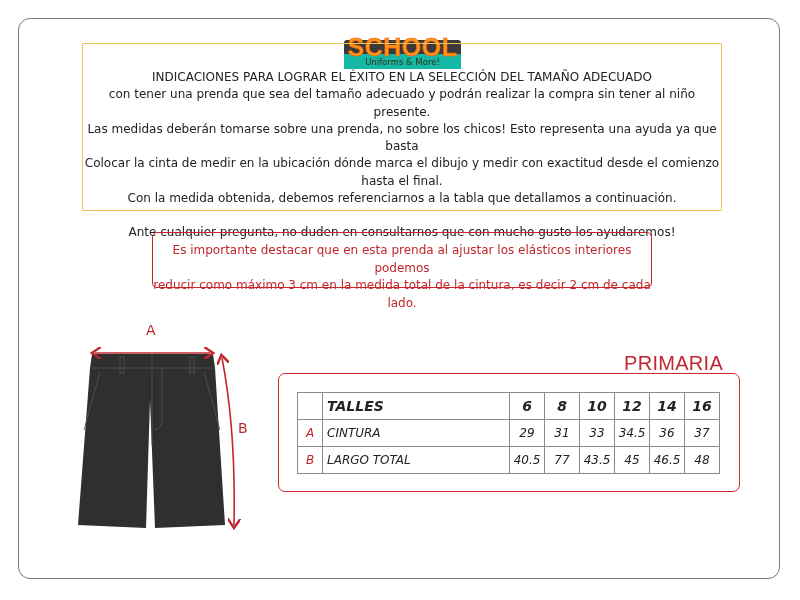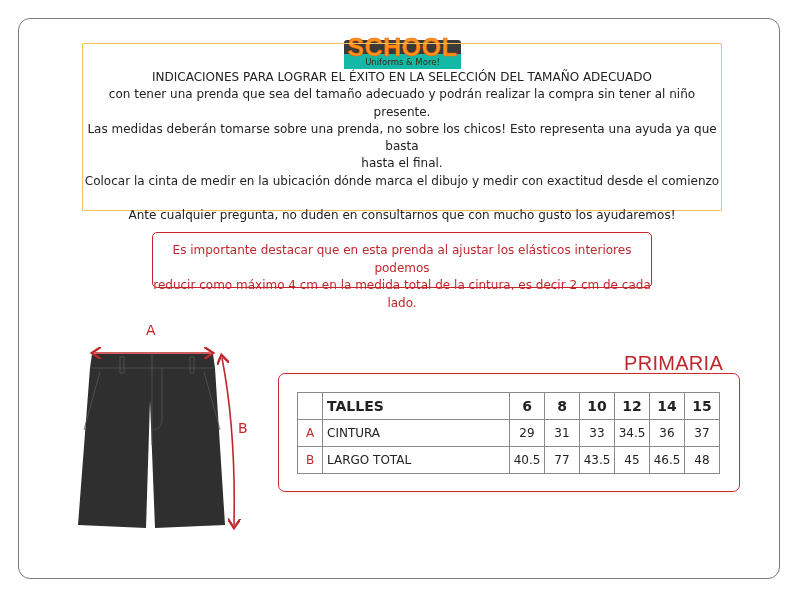--- a/index.html
+++ b/index.html
@@ -22,49 +22,50 @@
     .note { position:absolute; left:152px; top:223px; width:500px; height:56px;
             border:1.2px solid #c9242b; border-radius:5px; box-sizing:border-box;
             text-align:center; font-size:12px; line-height:17.5px; color:#c0272d; padding-top:9px;margin-top:9px; }
     .shorts { position:absolute; left:70px; top:320px; width:180px; height:215px; }
     .title-primaria { position:absolute; left:624px; top:352px; font-size:20px;
                       color:#c0272d; letter-spacing:0.3px; font-family:"Liberation Sans", sans-serif; }
     .table-box { position:absolute; left:278px; top:373px; width:462px; height:119px;
                  border:1.5px solid #cc2a30; border-radius:7px; box-sizing:border-box; }
     table.sizes { position:absolute; left:297px; top:392px; border-collapse:collapse;
                   font-size:12px; }
-    table.sizes td { border:1px solid #8a8a8a; height:26px; padding:0; text-align:center; color:#222; }
+    table.sizes td { border:1px solid #8a8a8a; height:26px; padding:0; text-align:center; color:#222;font-style:italic; }
     table.sizes td.letter { width:24px; color:#c0272d; }
     table.sizes td.label { width:187px; text-align:left; padding-left:4px; box-sizing:border-box; }
     table.sizes td.num { width:34px; }
     table.sizes tr.head td { font-weight:bold; font-size:14px; }
   </style>
 </head>
 <body>
 
 <div class="frame"></div>
 
 <div class="logo">
   <div class="logo-top">SCHOOL</div>
   <div class="logo-bottom">Uniforms &amp; More!</div>
 </div>
 
 <div class="info">
   <p>INDICACIONES PARA LOGRAR EL ÉXITO EN LA SELECCIÓN DEL TAMAÑO ADECUADO</p>
   <p>con tener una prenda que sea del tamaño adecuado y podrán realizar la compra sin tener al niño presente.</p>
   <p>Las medidas deberán tomarse sobre una prenda, no sobre los chicos!  Esto representa una ayuda ya que basta</p>
+  <p>Colocar la cinta de medir en la ubicación dónde marca el dibujo y medir con exactitud desde el comienzo</p>
   <p>hasta el final.</p>
-  <p>Colocar la cinta de medir en la ubicación dónde marca el dibujo y medir con exactitud desde el comienzo</p>
+  <p>Con la medida obtenida, debemos referenciarnos a la tabla que detallamos a continuación.</p>
   <div class="gap"></div>
   <p>Ante cualquier pregunta, no duden en consultarnos que con mucho gusto los ayudaremos!</p>
 </div>
 
 <div class="note">
   <div>Es importante destacar que en esta prenda al ajustar los elásticos interiores podemos</div>
-  <div>reducir como máximo 4 cm en la medida total de la cintura, es decir 2 cm de cada lado.</div>
+  <div>reducir como máximo 3 cm en la medida total de la cintura, es decir 2 cm de cada lado.</div>
 </div>
 
 <div class="shorts">
   <svg width="180" height="215" viewBox="0 0 180 215">
     <defs>
       <marker id="arr" markerWidth="8" markerHeight="8" refX="4" refY="4" orient="auto-start-reverse">
         <path d="M0,0 L6,4 L0,8" fill="none" stroke="#c0272d" stroke-width="1.5"></path>
       </marker>
     </defs>
 
@@ -95,21 +96,21 @@
 <table class="sizes">
   <tbody>
       <tr class="head">
     <td class="letter"></td>
     <td class="label">TALLES</td>
     <td class="num">6</td>
     <td class="num">8</td>
     <td class="num">10</td>
     <td class="num">12</td>
     <td class="num">14</td>
-    <td class="num">15</td>
+    <td class="num">16</td>
   </tr>
   <tr>
     <td class="letter">A</td>
     <td class="label">CINTURA</td>
     <td class="num">29</td>
     <td class="num">31</td>
     <td class="num">33</td>
     <td class="num">34.5</td>
     <td class="num">36</td>
     <td class="num">37</td>

